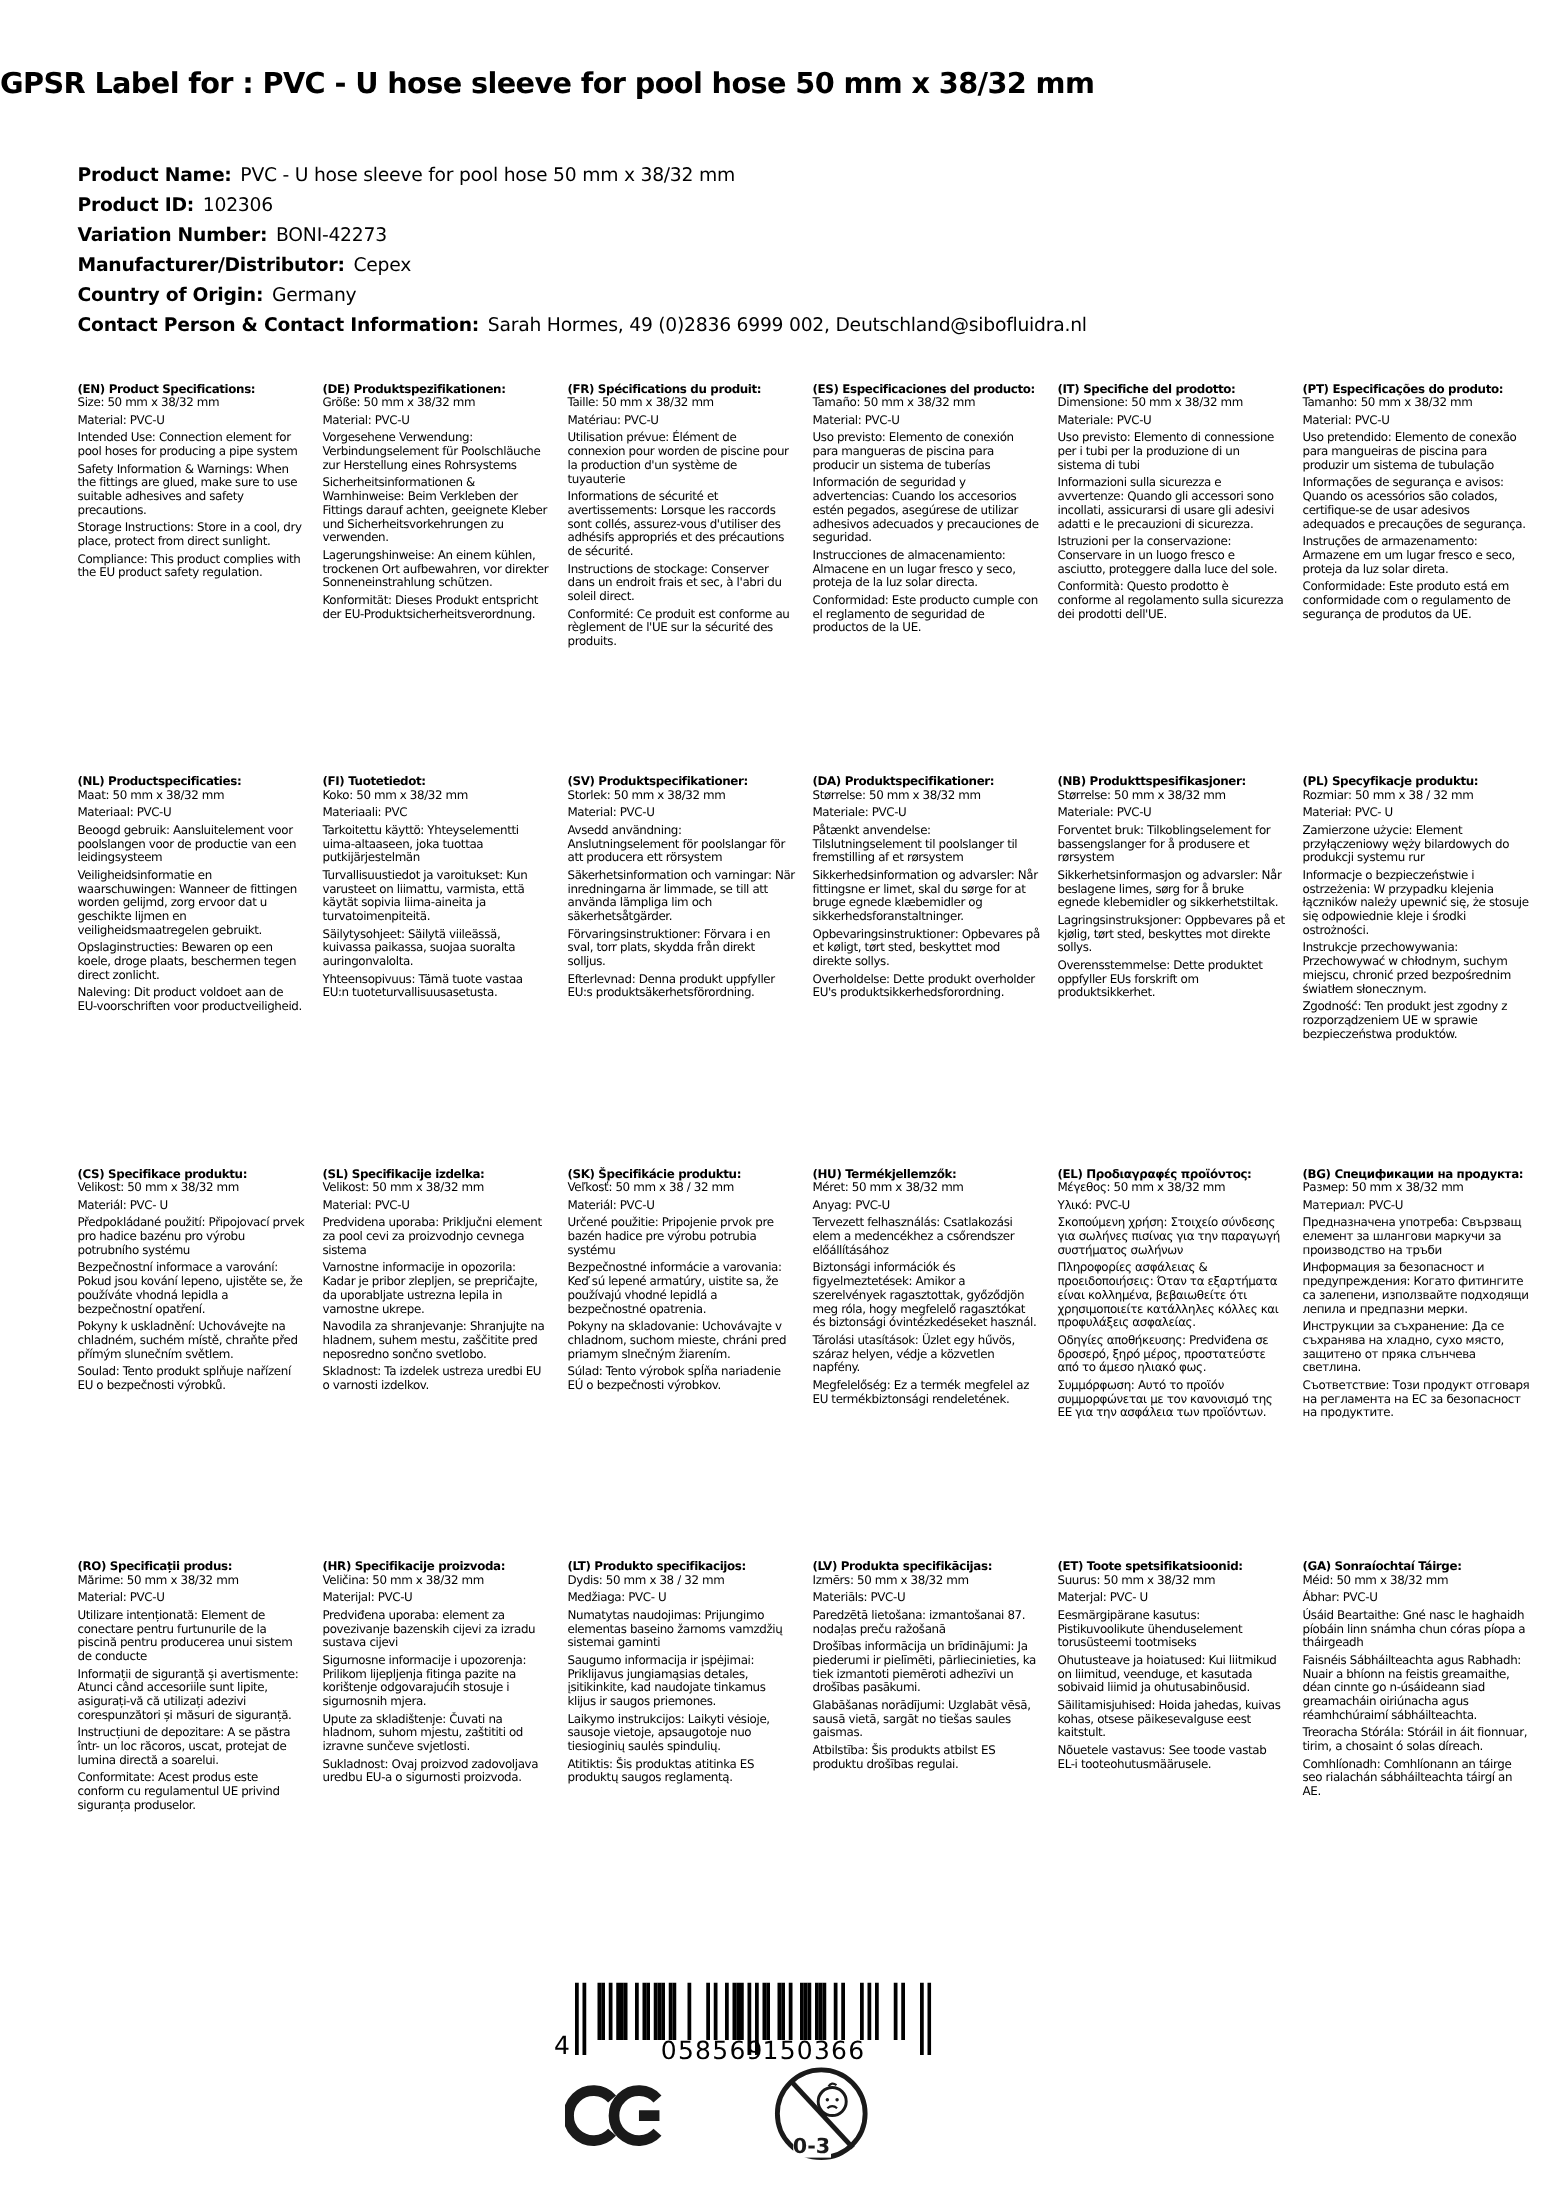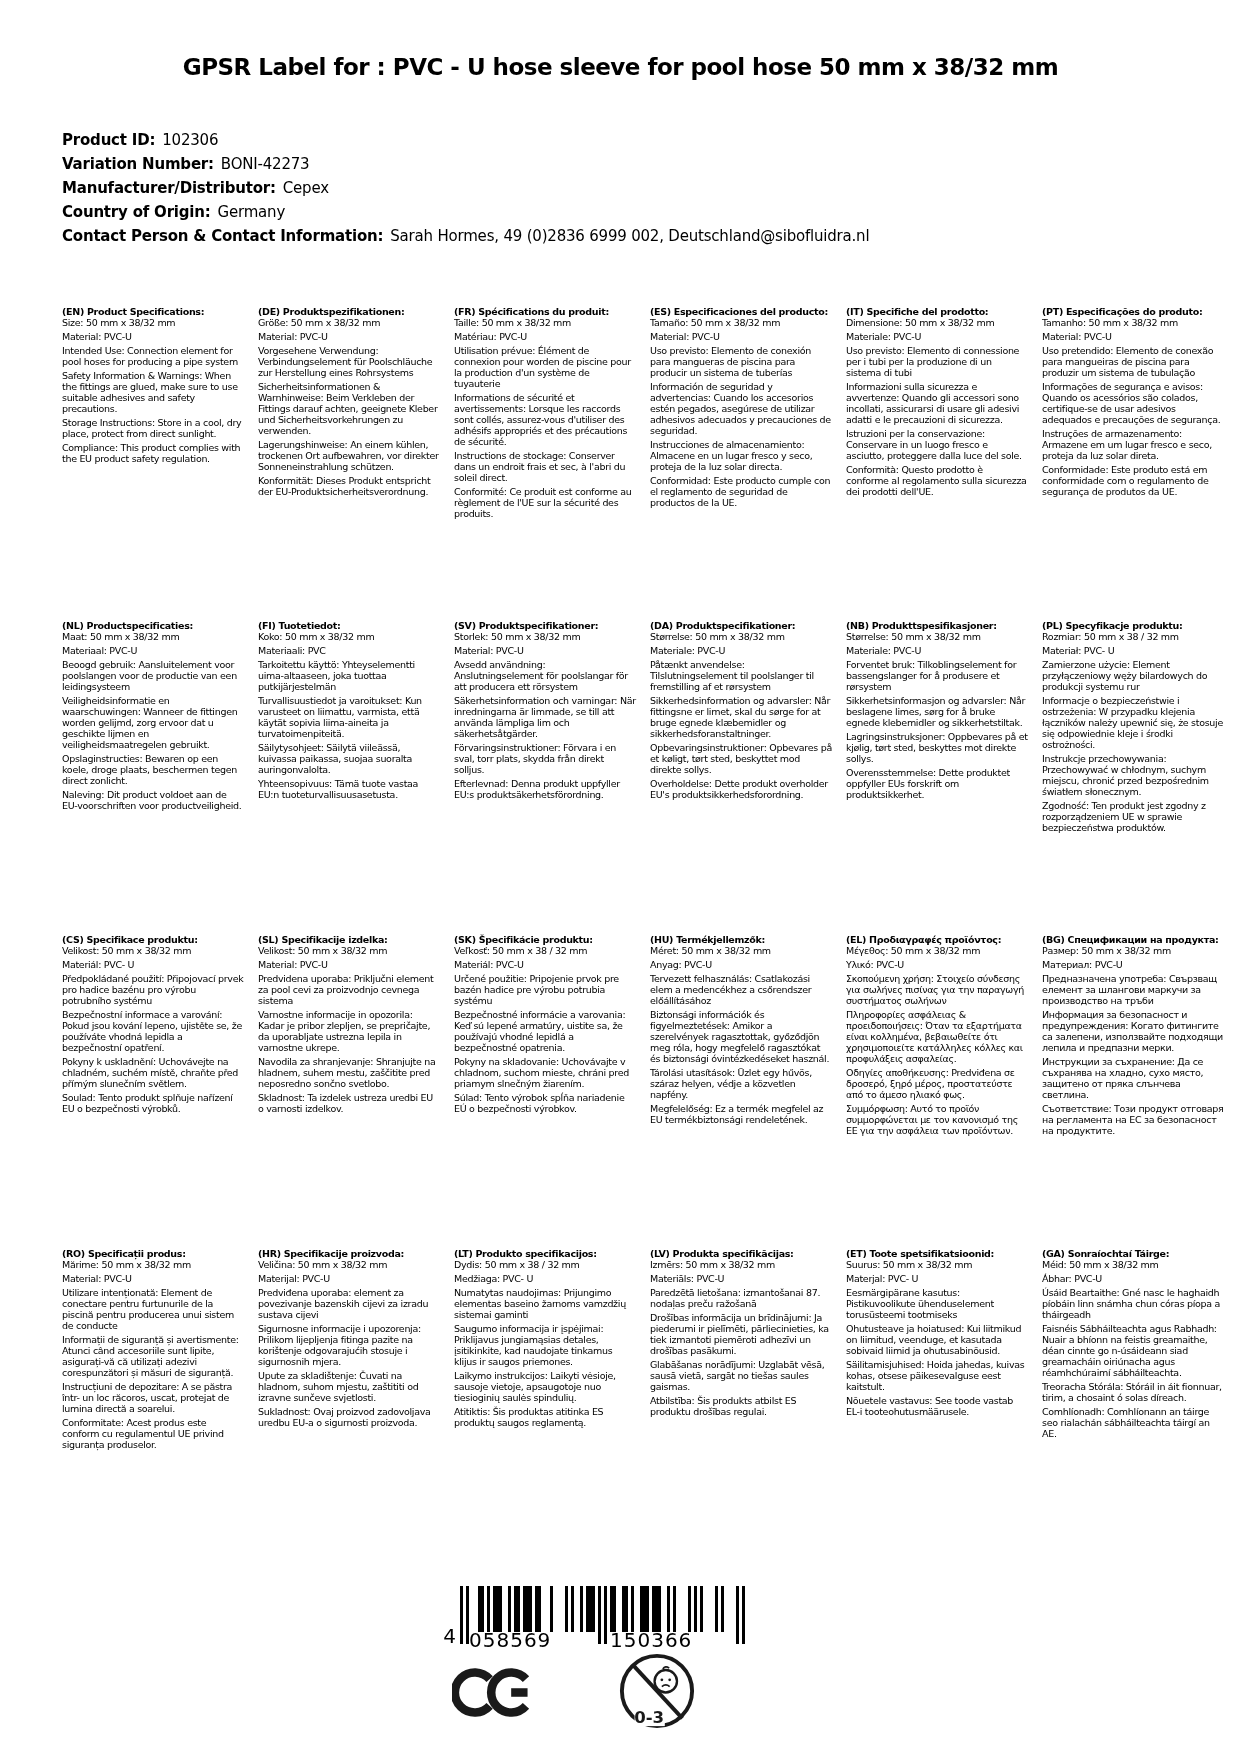--- a/index.html
+++ b/index.html
@@ -2,50 +2,51 @@
 <html><head>
 <meta charset="utf-8">
 <style>
   html,body{margin:0;padding:0;}
   body{
     width:1241px;height:1754px;background:#ffffff;position:relative;
     font-family:"DejaVu Sans","Liberation Sans",sans-serif;color:#000;
     overflow:hidden;
   }
   .page-title{
-    position:absolute;top:54px;left:0;width:1241px;text-align:center;
+    position:absolute;top:54px;left:0;width:1241px;
     font-size:23px;font-weight:bold;letter-spacing:-0.5px;
   }
   .info-block{position:absolute;left:62px;top:128px;}
   .info-line{font-size:15px;line-height:24px;letter-spacing:-0.2px;white-space:nowrap;}
   .info-label{font-weight:bold;margin-right:7px;}
   .sections-grid{
     position:absolute;left:62px;top:306px;
     display:grid;grid-template-columns:repeat(6,196px);grid-auto-rows:314px;
   }
   .cell{width:196px;padding-right:14px;box-sizing:border-box;overflow:visible;}
   .sec-h{font-size:9.5px;font-weight:bold;line-height:11px;letter-spacing:-0.3px;}
   .cell p{margin:0 0 3px 0;font-size:9.5px;line-height:11px;letter-spacing:-0.3px;}
   
   .barcode{position:absolute;left:432px;top:1586px;width:320px;height:72px;}
   .barcode svg{position:absolute;left:28px;top:0;}
   .bc-digit{position:absolute;font-size:20px;font-family:"DejaVu Sans","Liberation Sans",sans-serif;}
   .bc-first{left:0;top:38px;width:24px;text-align:right;}
-  .bc-g1{left:37px;top:42px;width:126px;text-align:left;letter-spacing:1px;}
+  .bc-g1{left:37px;top:42px;width:126px;text-align:right;letter-spacing:1px;padding-left:16px;}
   .bc-g2{left:178px;top:42px;width:126px;text-align:left;letter-spacing:1px;}
   .ce-mark{position:absolute;left:452px;top:1664px;}
   .age-mark{position:absolute;left:618px;top:1652px;}
   .age-text{font-family:"DejaVu Sans","Liberation Sans",sans-serif;font-weight:bold;font-size:17px;}
 </style>
 </head>
 <body>
 
 <div class="page-title">GPSR Label for : PVC - U hose sleeve for pool hose 50 mm x 38/32 mm</div>
 
 <div class="info-block">
+  <div class="info-line"><span class="info-label">Product Name:</span><span class="info-value">PVC - U hose sleeve for pool hose 50 mm x 38/32 mm</span></div>
 
   <div class="info-line"><span class="info-label">Product ID:</span><span class="info-value">102306</span></div>
 
   <div class="info-line"><span class="info-label">Variation Number:</span><span class="info-value">BONI-42273</span></div>
 
   <div class="info-line"><span class="info-label">Manufacturer/Distributor:</span><span class="info-value">Cepex</span></div>
 
   <div class="info-line"><span class="info-label">Country of Origin:</span><span class="info-value">Germany</span></div>
 
   <div class="info-line"><span class="info-label">Contact Person &amp; Contact Information:</span><span class="info-value">Sarah Hormes, 49 (0)2836 6999 002, Deutschland@sibofluidra.nl</span></div>

